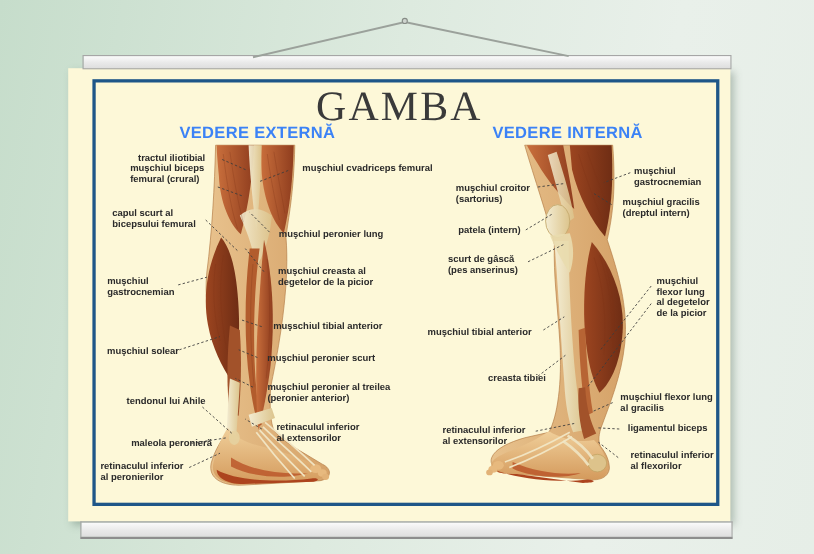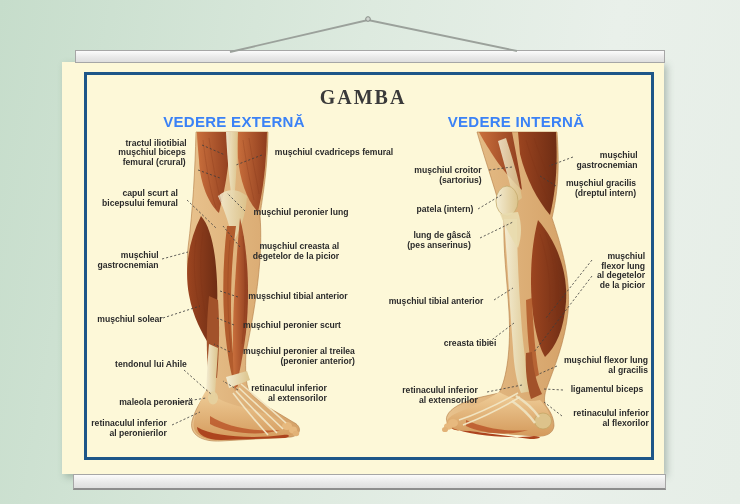--- a/index.html
+++ b/index.html
@@ -19,25 +19,25 @@
     background:#fdf8d8;box-shadow:3px 3px 7px rgba(70,95,78,.35);
   }
   #frame{
     position:absolute;left:84px;top:72px;width:570px;height:388px;
     border:3px solid #1e5688;box-sizing:border-box;
   }
   #overlay{position:absolute;left:0;top:0;width:740px;height:504px;pointer-events:none;}
   .lbl{
     position:absolute;transform:translate(-50%,-50%);
     font-weight:bold;font-size:8.6px;line-height:1.13;color:#2b2b2b;
-    white-space:pre-line;text-align:right;letter-spacing:0px;
+    white-space:pre-line;text-align:left;letter-spacing:0px;
   }
   #title{
     position:absolute;left:363px;top:97px;transform:translate(-50%,-50%);
-    font-family:"Liberation Serif",serif;font-weight:bold;font-size:20px;
+    font-family:"Liberation Serif",serif;font-weight:normal;font-size:38px;
     letter-spacing:2px;color:#3a3a3a;white-space:nowrap;
   }
   .heading{
     position:absolute;transform:translate(-50%,-50%);
     font-weight:bold;font-size:15px;color:#3b82f6;white-space:nowrap;letter-spacing:.3px;
   }
   #heading-external{left:234px;top:121px;}
   #heading-internal{left:505px;top:121px;margin-left:11px;}
 </style>
 </head>
@@ -205,21 +205,21 @@
 <div class="lbl" style="left:298px;top:297px">muşschiul tibial anterior</div>
 <div class="lbl" style="left:292px;top:326px">muşchiul peronier scurt</div>
 <div class="lbl" style="left:299px;top:357px">muşchiul peronier al treilea
 (peronier anterior)</div>
 <div class="lbl" style="left:289px;top:394px">retinaculul inferior
 al extensorilor</div>
 
 <div class="lbl" style="left:448px;top:176px">muşchiul croitor
 (sartorius)</div>
 <div class="lbl" style="left:445px;top:210px">patela (intern)</div>
-<div class="lbl" style="left:439px;top:241px">lung de gâscă
+<div class="lbl" style="left:439px;top:241px">scurt de gâscă
 (pes anserinus)</div>
 <div class="lbl" style="left:436px;top:302px">muşchiul tibial anterior</div>
 <div class="lbl" style="left:470px;top:344px">creasta tibiei</div>
 <div class="lbl" style="left:440px;top:396px">retinaculul inferior
 al extensorilor</div>
 
 <div class="lbl" style="left:607px;top:161px">muşchiul
 gastrocnemian</div>
 <div class="lbl" style="left:601px;top:189px">muşchiul gracilis
 (dreptul intern)</div>

